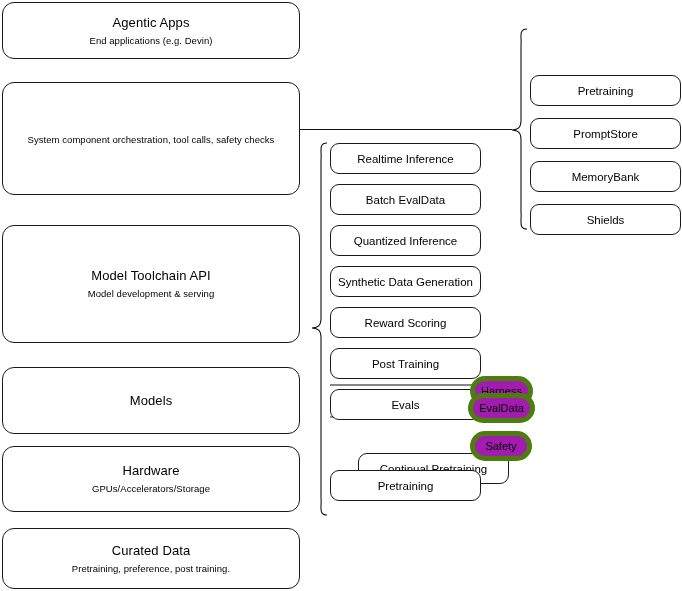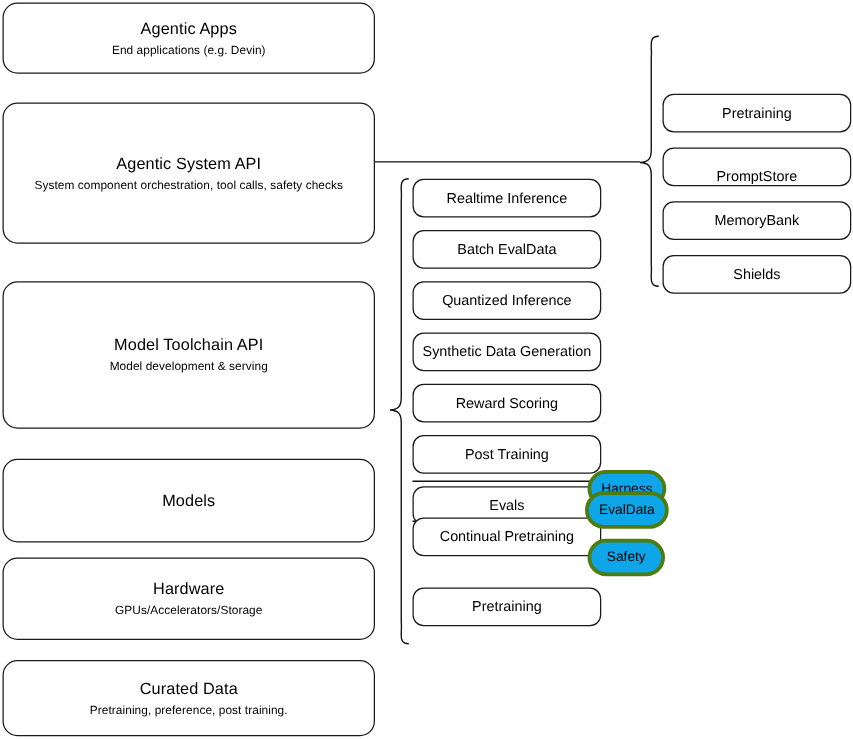--- a/index.html
+++ b/index.html
@@ -69,22 +69,22 @@
     width: 151px;
     height: 31px;
     font-size: 11.5px;
     z-index: 3;
   }
 
   
   .pill {
     position: absolute;
     box-sizing: border-box;
-    border: 3px solid #4d7c0f;
-    background: #0ea5e9;
+    border: 5px solid #4d7c0f;
+    background: #a21caf;
     border-radius: 999px;
     height: 30px;
     display: flex;
     align-items: center;
     justify-content: center;
     font-size: 11px;
     color: #000000;
     z-index: 8;
   }
 
@@ -136,21 +136,20 @@
     <line class="pill-link" x1="330" y1="385" x2="474" y2="385"></line>
     <line class="pill-link" x1="330" y1="417" x2="474" y2="417"></line>
   </svg>
 
   <div class="node layer" style="top:2px; height:57px;">
     <div class="title">Agentic Apps</div>
     <div class="subtitle">End applications (e.g. Devin)</div>
   </div>
 
   <div class="node layer" style="top:82px; height:113px;">
-    <div class="title">Agentic System API</div>
     <div class="subtitle">System component orchestration, tool calls, safety checks</div>
   </div>
 
   <div class="node layer" style="top:225px; height:118px;">
     <div class="title">Model Toolchain API</div>
     <div class="subtitle">Model development &amp; serving</div>
   </div>
 
   <div class="node layer" style="top:367px; height:67px;">
     <div class="title">Models</div>
@@ -180,41 +179,41 @@
   </div>
   <div class="node cap" style="top:307px;">
     <span>Reward Scoring</span>
   </div>
   <div class="node cap" style="top:348px;">
     <span>Post Training</span>
   </div>
   <div class="node cap" style="top:389px;">
     <span>Evals</span>
   </div>
-  <div class="node cap" style="top:414px;">
+  <div class="node cap" style="top:453px;margin-left:28px;">
     <span>Continual Pretraining</span>
   </div>
   <div class="node cap" style="top:470px;">
     <span>Pretraining</span>
   </div>
 
   <div class="pill" style="left:470px; top:376px; width:63px;">
     <span>Harness</span>
   </div>
   <div class="pill" style="left:468px; top:393px; width:67px;">
     <span>EvalData</span>
   </div>
   <div class="pill" style="left:470px; top:431px; width:62px;">
     <span>Safety</span>
   </div>
 
   <div class="node comp" style="top:75px;">
     <span>Pretraining</span>
   </div>
-  <div class="node comp" style="top:118px;justify-content:flex-end;">
+  <div class="node comp" style="top:118px;">
     <span>PromptStore</span>
   </div>
   <div class="node comp" style="top:161px;">
     <span>MemoryBank</span>
   </div>
   <div class="node comp" style="top:204px;">
     <span>Shields</span>
   </div>
 
 </div>

